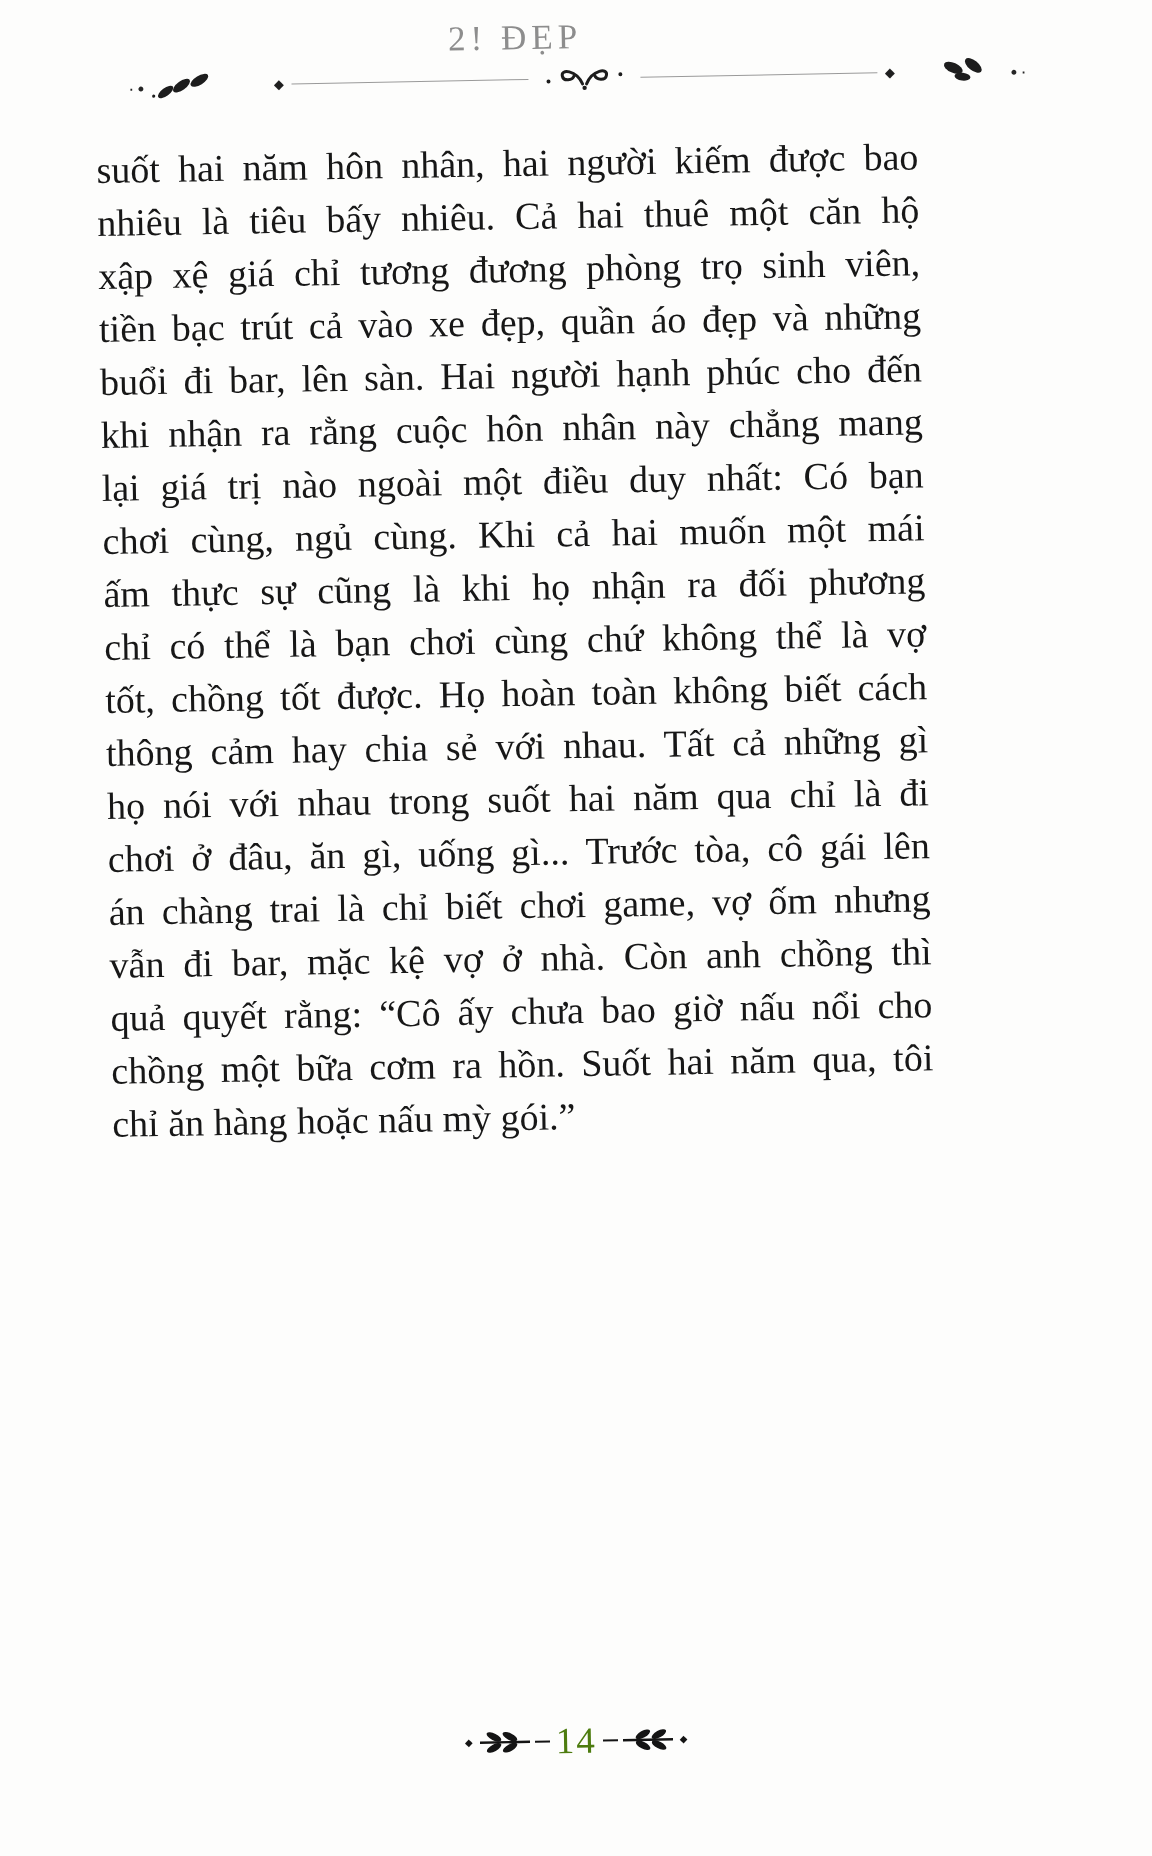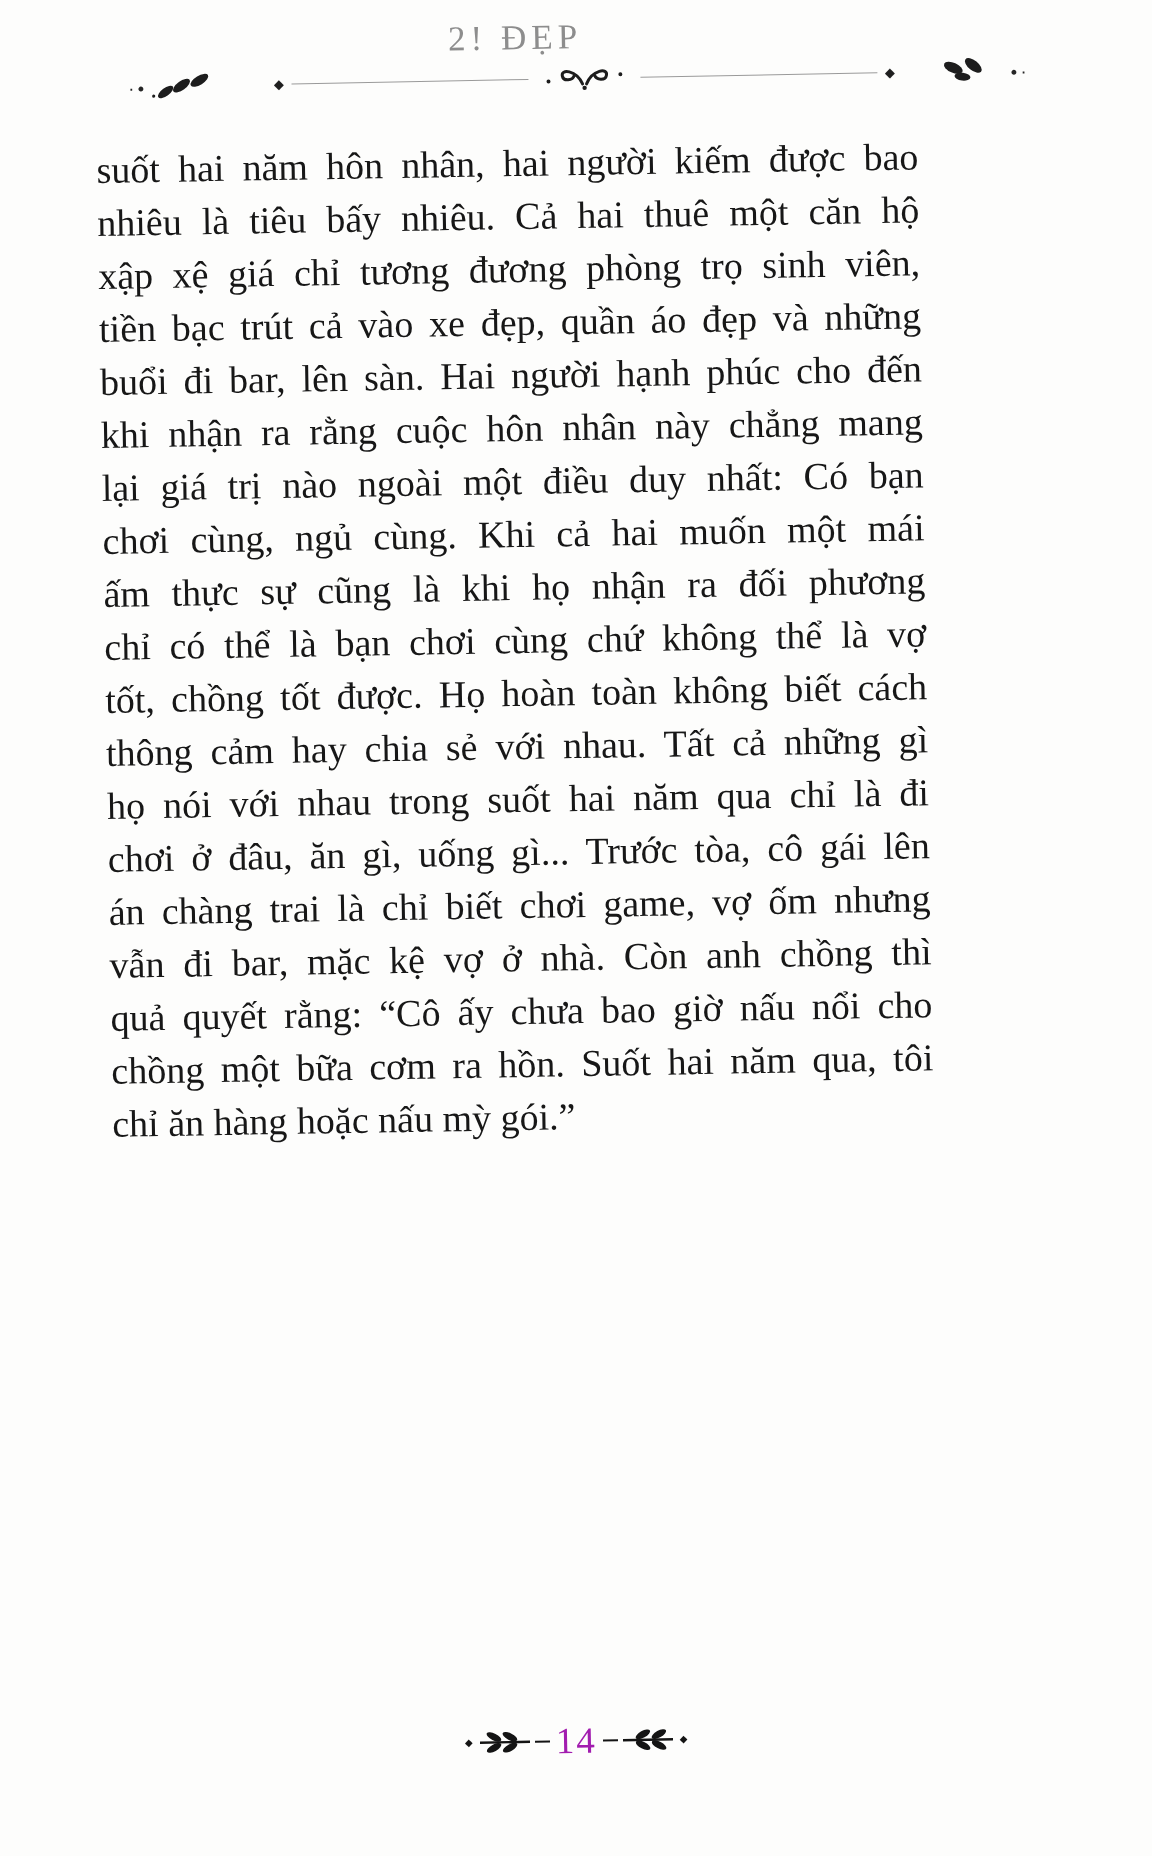--- a/index.html
+++ b/index.html
@@ -59,21 +59,21 @@
   .footer-inner {
     display:flex; align-items:center; gap:5px;
     transform:rotate(-1deg);
   }
   .footer .diamond-dot {
     font-family:"DejaVu Sans",sans-serif;
     font-size:10px; color:#141414; line-height:1;
   }
   .mini-rule { width:15px; height:0; border-top:2.5px solid #141414; }
   .page-number {
-    font-size:37px; color:#a21caf;
+    font-size:37px; color:#4d7c0f;
     letter-spacing:2px; line-height:1;
     margin:0 1px;
   }
   .mirror { transform:scaleX(-1); }
 </style>
 </head>
 <body style="background: rgb(253, 253, 252);">
 
 <div class="header">
   <div class="header-title" style="color: rgb(141, 141, 141);">2! ĐẸP</div>

